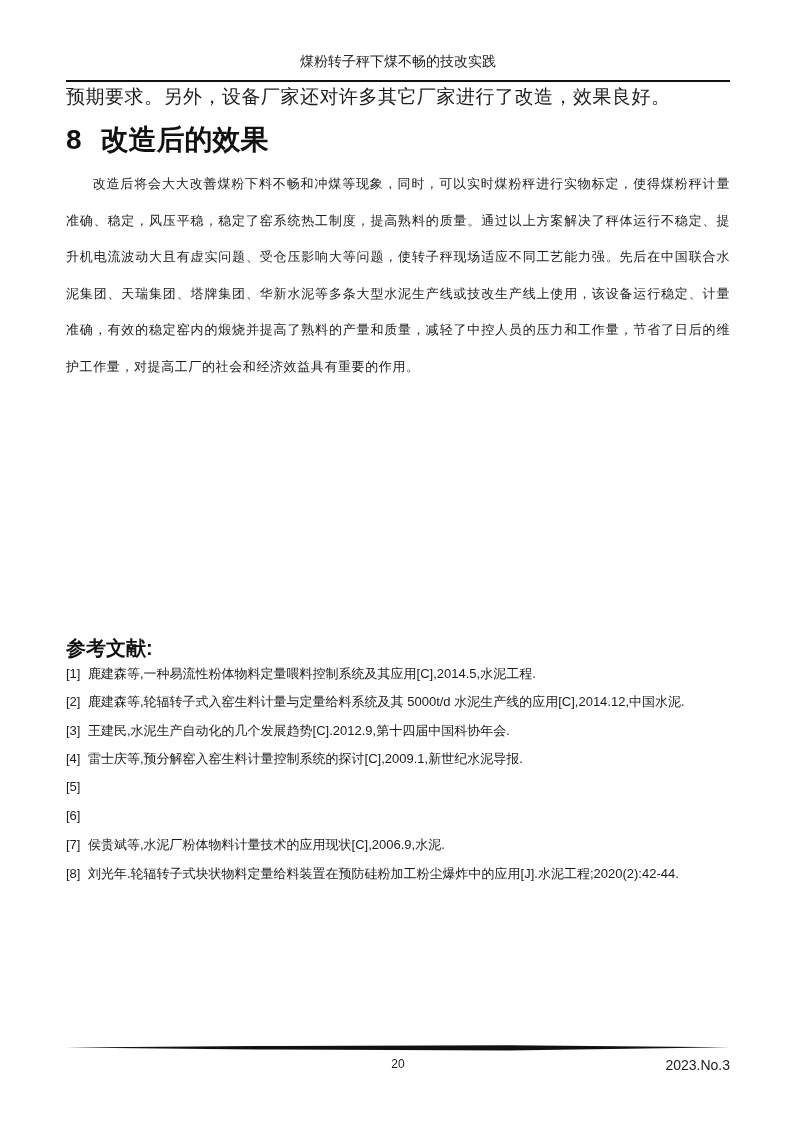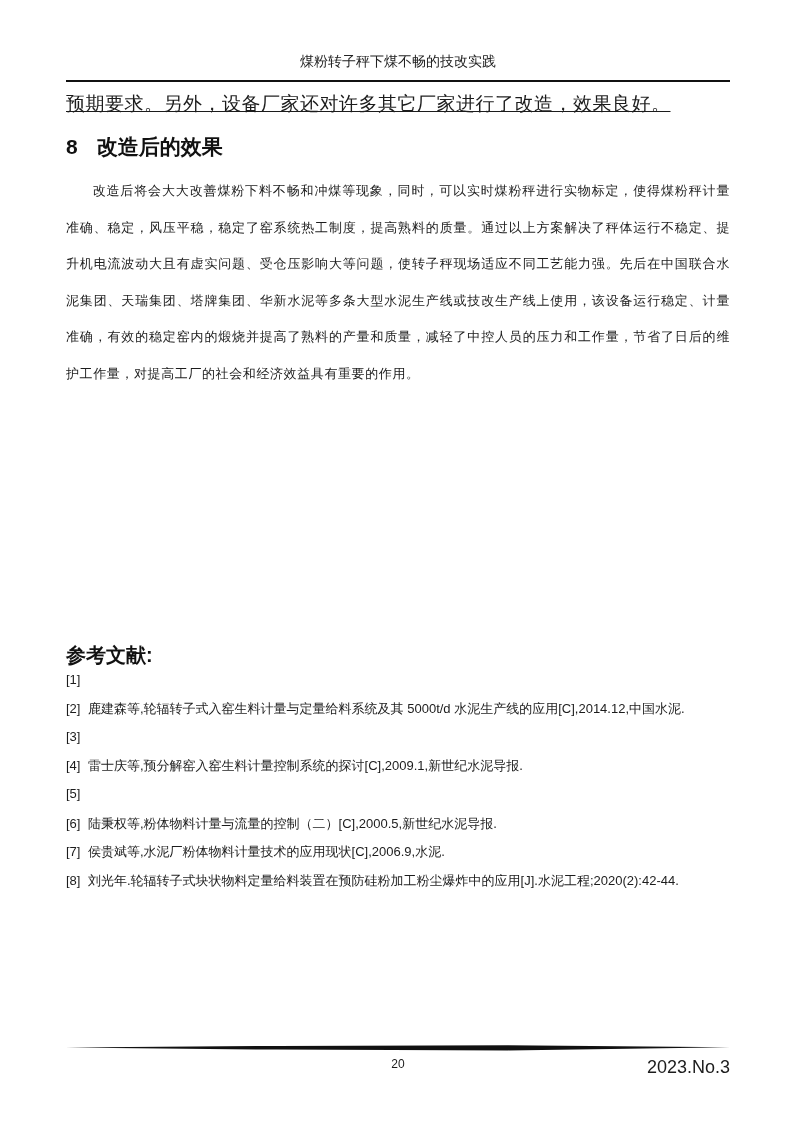--- a/index.html
+++ b/index.html
@@ -30,31 +30,29 @@
     font-size: 14px;
     line-height: 18px;
     color: #222222;
   }
   .header-rule {
     margin-top: 9px;
     border-bottom: 2px solid #111111;
     height: 0;
   }
   .intro-line {
-    margin-top: 7px;
     font-size: 19px;
     line-height: 30px;
     letter-spacing: 0.5px;
-    text-decoration: underline;
   }
   .section-heading {
     margin-top: 13px;
     font-family: "Liberation Sans", "DejaVu Sans", sans-serif;
     font-weight: bold;
-    font-size: 21px;
+    font-size: 28px;
     line-height: 30px;
     color: #111111;
   }
   .section-heading .sec-num {
     display: inline-block;
     margin-right: 19px;
   }
   .body-paragraph {
     margin-top: 11px;
     font-size: 13px;
@@ -109,21 +107,21 @@
     font-size: 12px;
     color: #1c1c1c;
   }
   .footer-page {
     text-align: center;
   }
   .footer-issue {
     position: absolute;
     right: 0;
     top: 0;
-    font-size: 18px;
+    font-size: 14px;
   }
 </style>
 </head>
 <body>
 
 <div class="page">
   <div class="content">
 
     <div class="header-title">煤粉转子秤下煤不畅的技改实践</div>
 
@@ -135,38 +133,39 @@
       <span class="sec-num">8</span><span>改造后的效果</span>
     </div>
 
     <div class="body-paragraph">改造后将会大大改善煤粉下料不畅和冲煤等现象，同时，可以实时煤粉秤进行实物标定，使得煤粉秤计量准确、稳定，风压平稳，稳定了窑系统热工制度，提高熟料的质量。通过以上方案解决了秤体运行不稳定、提升机电流波动大且有虚实问题、受仓压影响大等问题，使转子秤现场适应不同工艺能力强。先后在中国联合水泥集团、天瑞集团、塔牌集团、华新水泥等多条大型水泥生产线或技改生产线上使用，该设备运行稳定、计量准确，有效的稳定窑内的煅烧并提高了熟料的产量和质量，减轻了中控人员的压力和工作量，节省了日后的维护工作量，对提高工厂的社会和经济效益具有重要的作用。</div>
 
     <div class="refs-heading">参考文献:</div>
 
     <div class="refs-list">
       <div class="ref-row">
         <span class="ref-num">[1]</span>
+        <span class="ref-text">鹿建森等,一种易流性粉体物料定量喂料控制系统及其应用[C],2014.5,水泥工程.</span>
       </div>
       <div class="ref-row">
         <span class="ref-num">[2]</span>
         <span class="ref-text">鹿建森等,轮辐转子式入窑生料计量与定量给料系统及其 5000t/d 水泥生产线的应用[C],2014.12,中国水泥.</span>
       </div>
       <div class="ref-row">
         <span class="ref-num">[3]</span>
+        <span class="ref-text">王建民,水泥生产自动化的几个发展趋势[C].2012.9,第十四届中国科协年会.</span>
       </div>
       <div class="ref-row">
         <span class="ref-num">[4]</span>
         <span class="ref-text">雷士庆等,预分解窑入窑生料计量控制系统的探讨[C],2009.1,新世纪水泥导报.</span>
       </div>
       <div class="ref-row">
         <span class="ref-num">[5]</span>
       </div>
       <div class="ref-row">
         <span class="ref-num">[6]</span>
-        <span class="ref-text">陆秉权等,粉体物料计量与流量的控制（二）[C],2000.5,新世纪水泥导报.</span>
       </div>
       <div class="ref-row">
         <span class="ref-num">[7]</span>
         <span class="ref-text">侯贵斌等,水泥厂粉体物料计量技术的应用现状[C],2006.9,水泥.</span>
       </div>
       <div class="ref-row">
         <span class="ref-num">[8]</span>
         <span class="ref-text">刘光年.轮辐转子式块状物料定量给料装置在预防硅粉加工粉尘爆炸中的应用[J].水泥工程;2020(2):42-44.</span>
       </div>
     </div>

